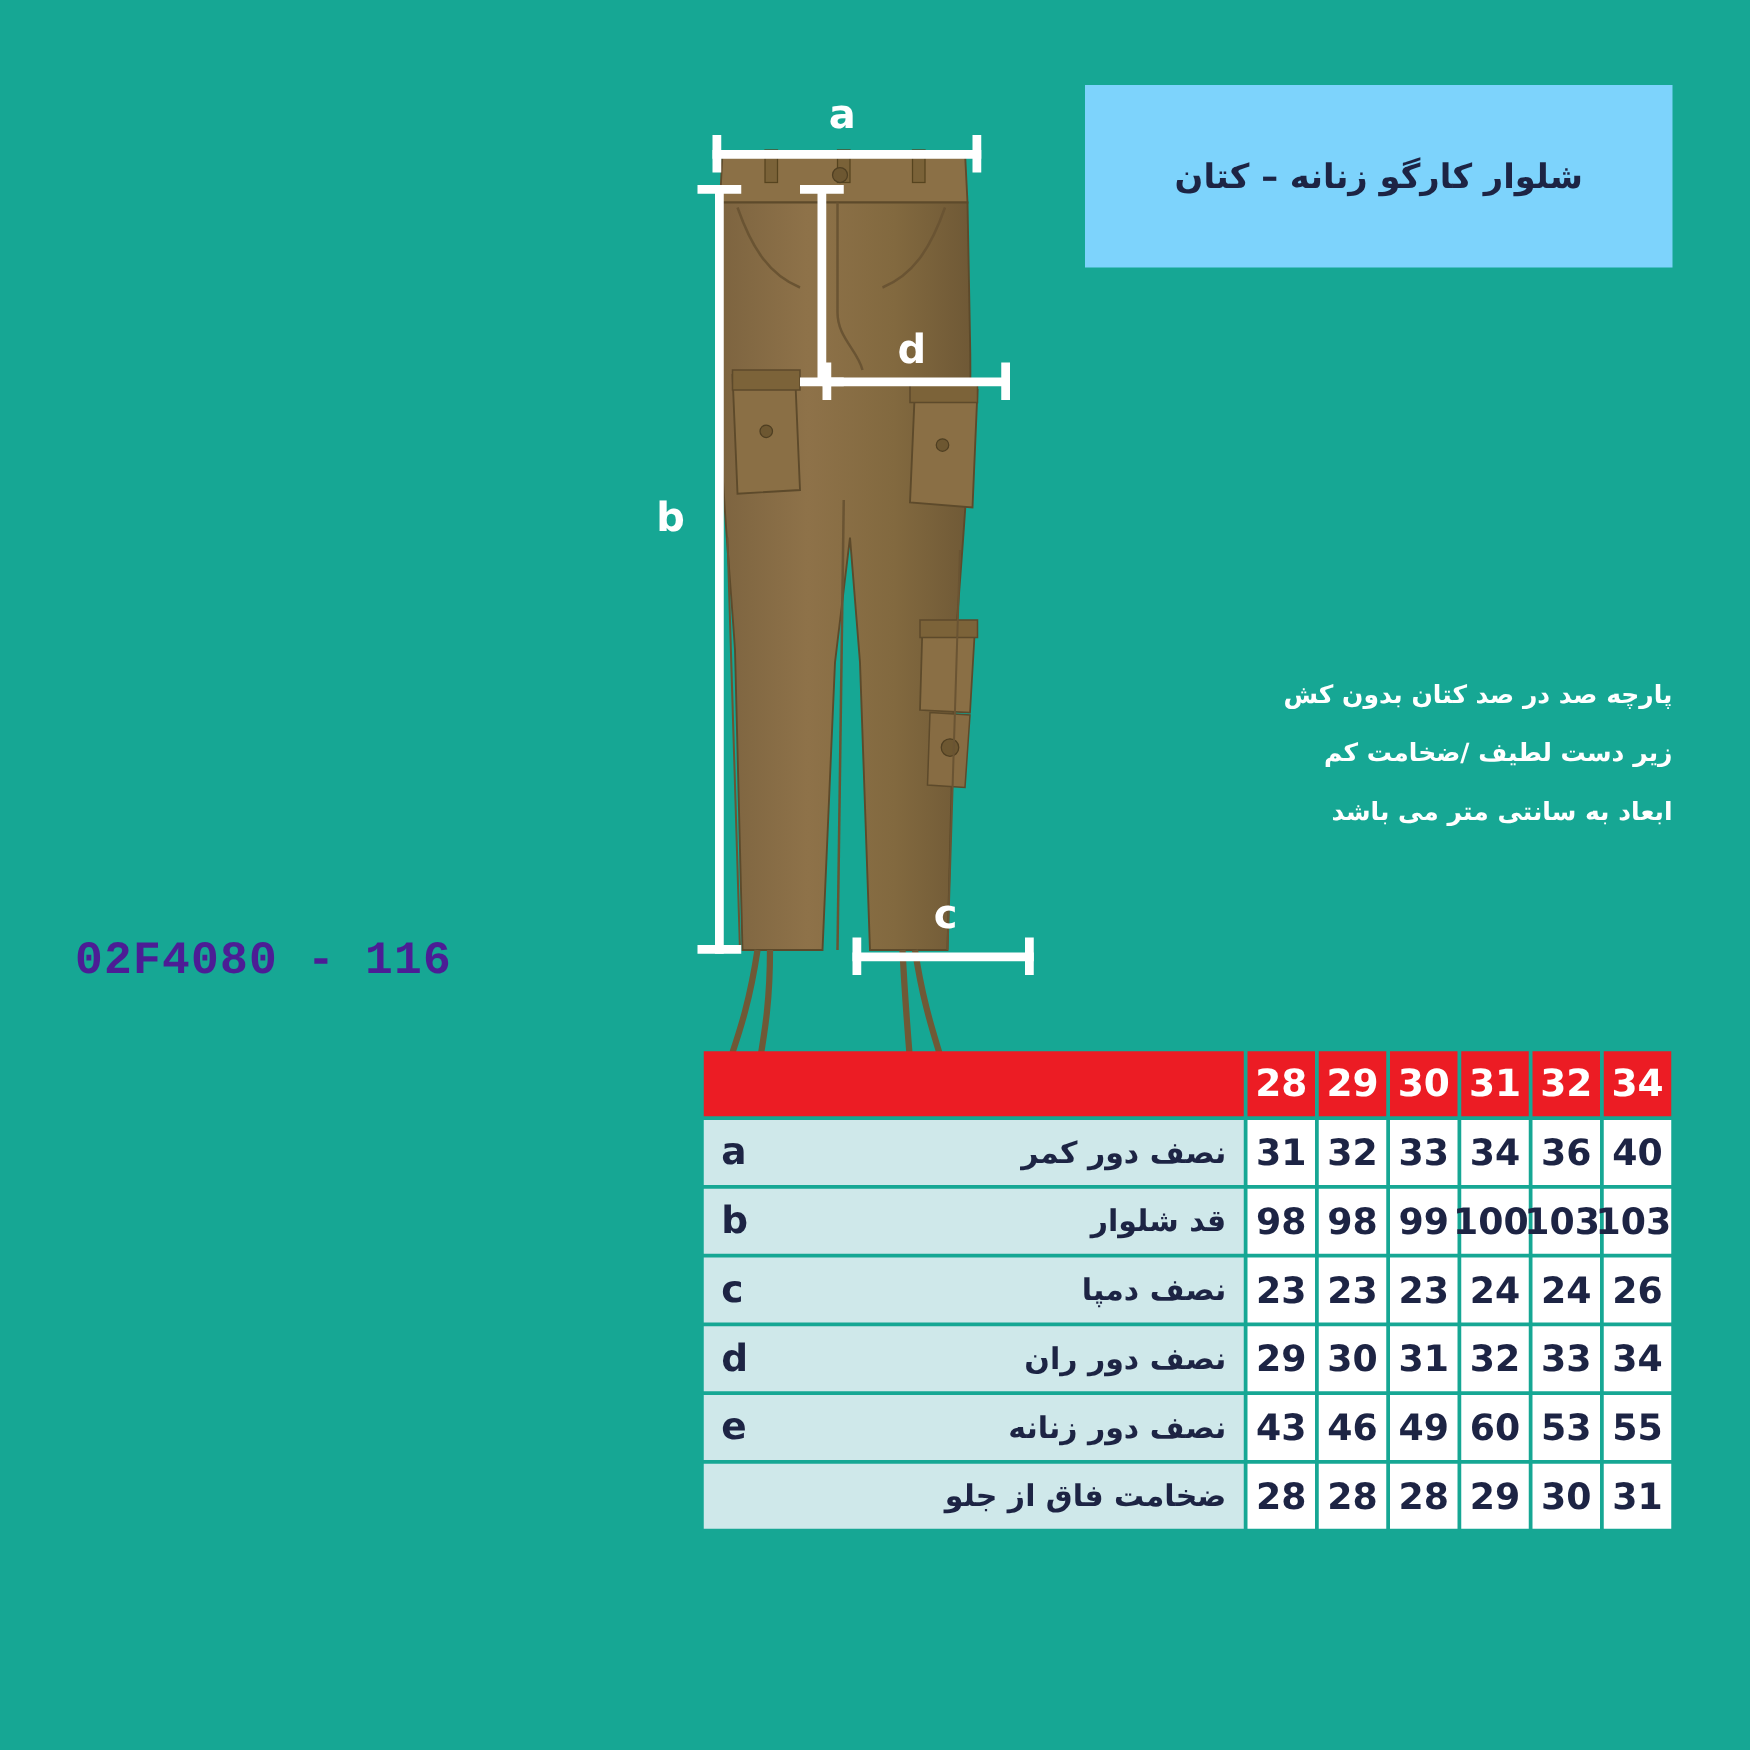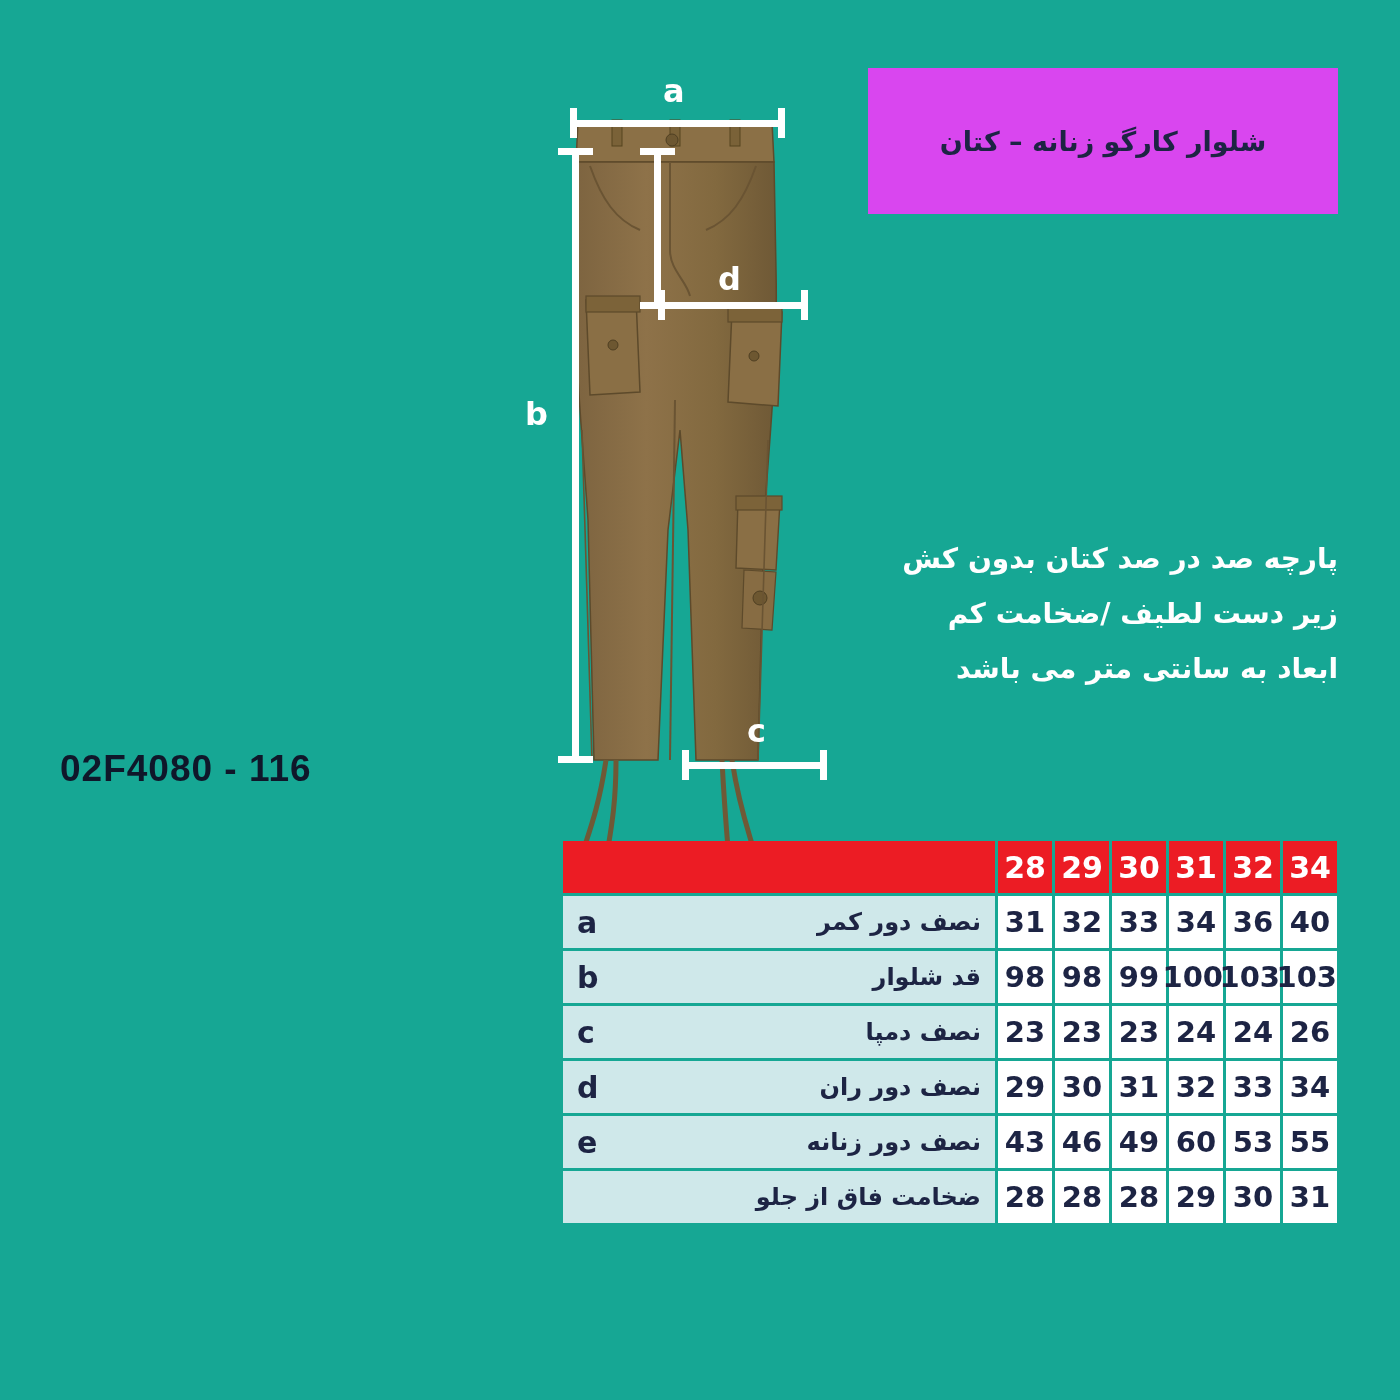--- a/index.html
+++ b/index.html
@@ -9,55 +9,55 @@
     font-family:"DejaVu Sans","Liberation Sans",sans-serif;
     overflow:hidden;
     position:relative;
   }
   .stage{position:absolute;inset:0;}
 
   
   .product-code{
     position:absolute;
     left:60px;top:748px;
-    color:#0f172a;
+    color:#4c1d95;
     font-size:37px;
     font-weight:bold;
     letter-spacing:1px;
     direction:ltr;
-    font-family:Liberation Sans, sans-serif;
+    font-family:Liberation Mono, monospace;
   }
 
   
   .title-box{
     position:absolute;
     left:868px;top:68px;
     width:470px;height:146px;
-    background:#d946ef;
+    background:#7dd3fc;
     display:flex;align-items:center;justify-content:center;
   }
   .title-box .title-text{
     color:#1d2444;
     font-size:27px;
     font-weight:bold;
     text-align:center;
     direction:rtl;
   }
 
   
   .desc{
     position:absolute;
     right:62px;top:545px;
     width:600px;
     text-align:right;
     direction:rtl;
     color:#ffffff;
   }
   .desc div{
-    font-size:28px;
+    font-size:20px;
     font-weight:bold;
     line-height:1.0;
     margin-bottom:27px;
     white-space:nowrap;
   }
 
   
   .garment{
     position:absolute;
     left:520px;top:100px;

